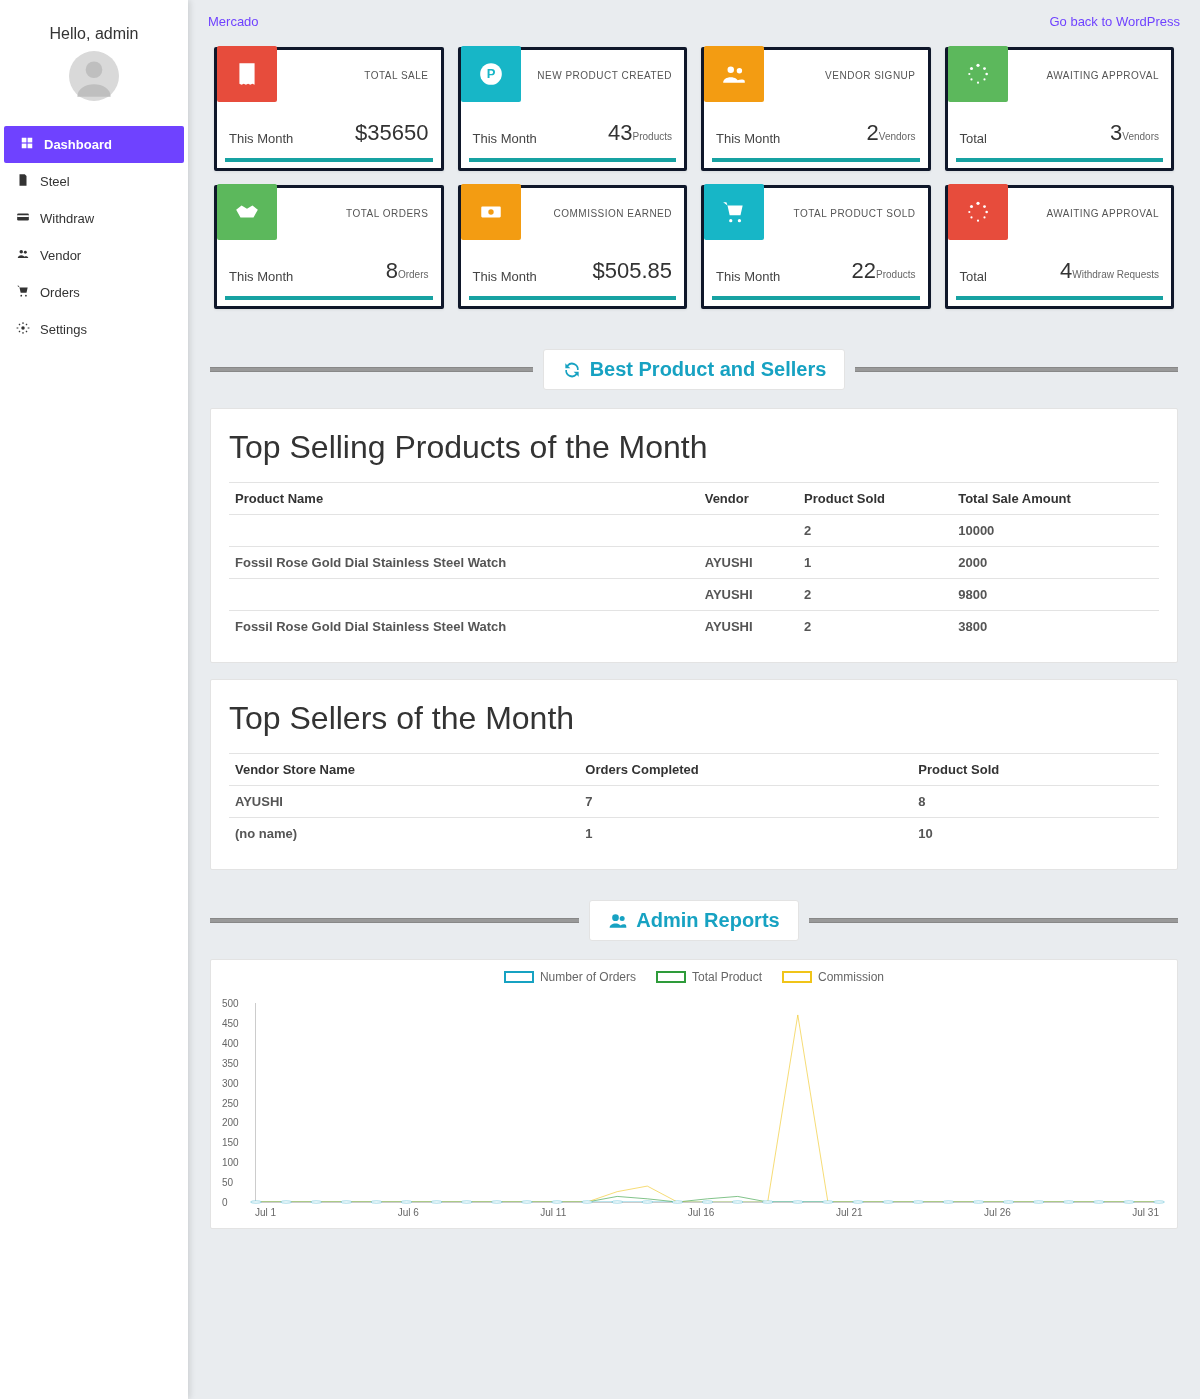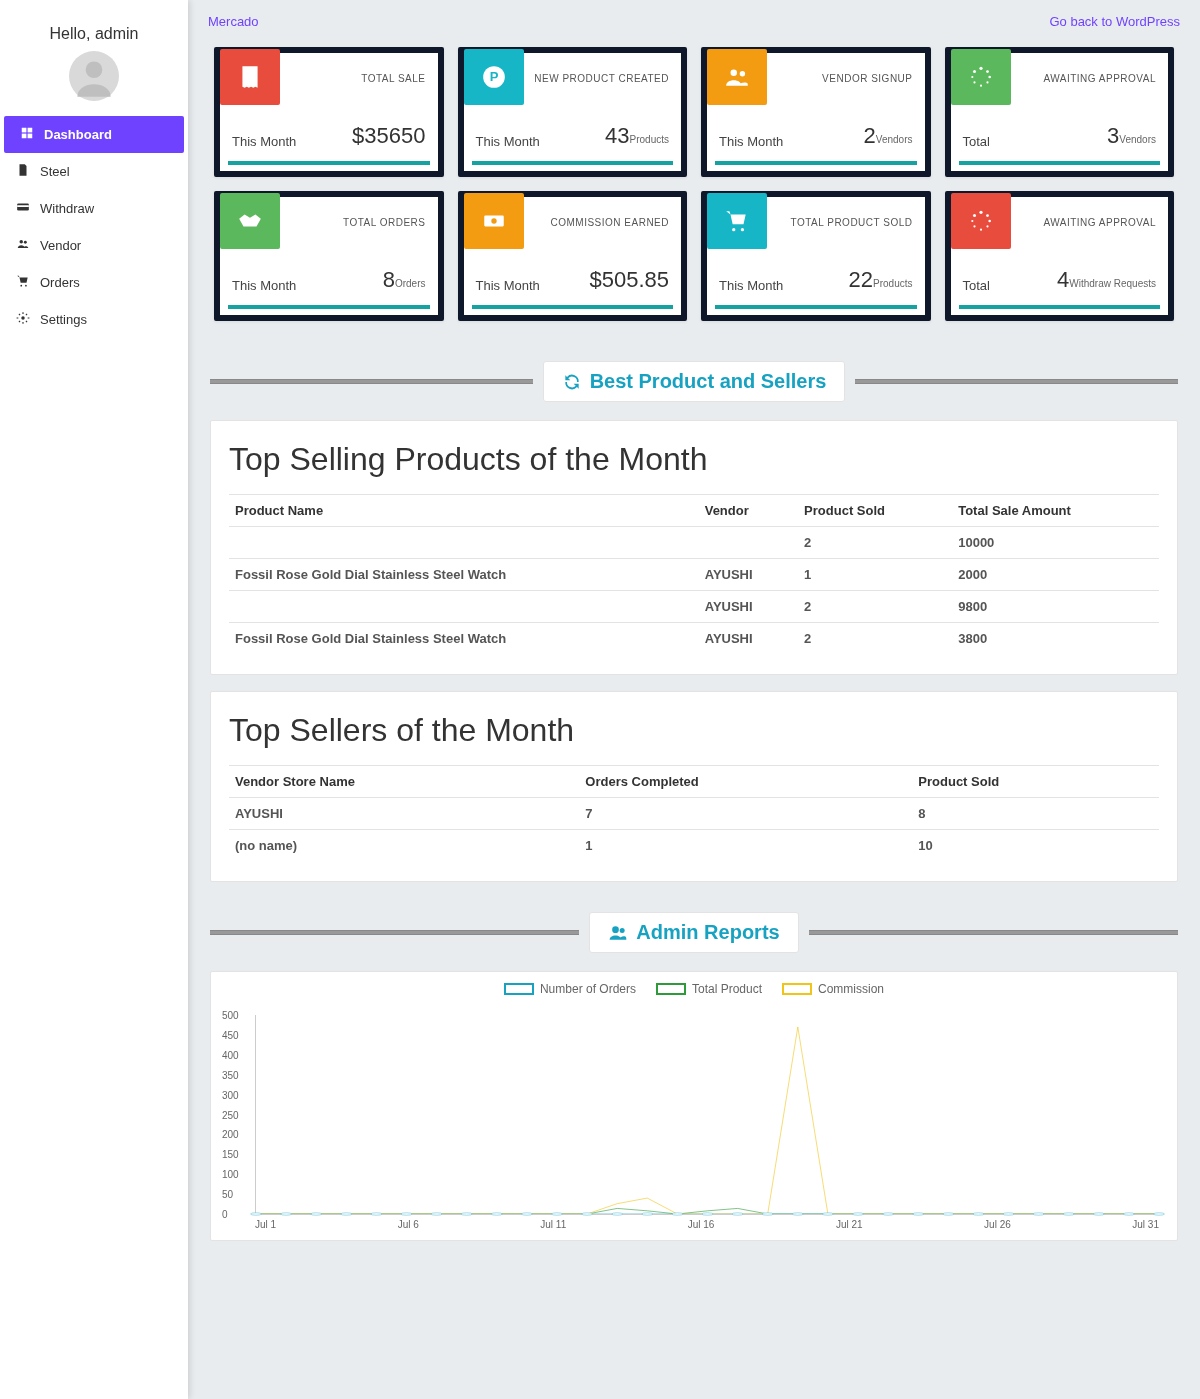--- a/index.html
+++ b/index.html
@@ -4,30 +4,30 @@
 <style>
   *{box-sizing:border-box;margin:0;padding:0;font-family:Arial,Helvetica,sans-serif;}
   body{background:#e9ecef;color:#333;}
   .app{display:flex;min-height:100vh;}
   
   .sidebar{width:188px;background:#fff;box-shadow:2px 0 6px rgba(0,0,0,0.12);z-index:10;padding:0;}
   .profile{padding:25px 10px 15px;text-align:center;}
   .hello{font-size:16px;color:#333;margin-bottom:8px;}
   .avatar{margin:0 auto;width:50px;height:50px;}
   .avatar svg{width:50px;height:50px;fill:#ccc;}
-  .nav{list-style:none;padding:0;margin-top:0;}
+  .nav{list-style:none;padding:0;margin-top:10px;}
   .nav li{display:flex;align-items:center;gap:10px;padding:10px 16px;font-size:13px;color:#333;cursor:pointer;}
   .nav li.active{background:#6f42ff;color:#fff;font-weight:bold;border-radius:2px;margin:0 4px;}
   .nav li svg{width:14px;height:14px;fill:currentColor;}
   
   .main{flex:1;padding:10px 12px 20px;}
   .topbar{display:flex;justify-content:space-between;padding:4px 8px 12px;}
   .topbar a{color:#6f42ff;text-decoration:none;font-size:13px;}
   .cards{display:grid;grid-template-columns:repeat(4,1fr);gap:14px;padding:6px 14px 10px;}
-  .card{background:#fff;border:6px solid #0f172a;border-radius:2px;position:relative;padding:0;box-shadow:0 1px 3px rgba(0,0,0,0.07);}
+  .card{background:#fff;border:3px solid #0f172a;border-radius:2px;position:relative;padding:0;box-shadow:0 1px 3px rgba(0,0,0,0.07);}
   .card-top{display:flex;align-items:flex-start;}
   .tile{width:60px;height:56px;display:flex;align-items:center;justify-content:center;margin:-4px 0 0 0;border-radius:2px;}
   .tile svg{width:26px;height:26px;fill:#fff;}
   .card-title{flex:1;padding:20px 12px 6px 8px;text-align:right;font-size:10px;letter-spacing:0.5px;color:#555;text-transform:uppercase;}
   .card-body{display:flex;justify-content:space-between;align-items:flex-end;padding:18px 12px 6px 12px;gap:40px;}
   .card-period{font-size:13px;color:#444;}
   .card-value{font-size:22px;color:#333;}
   .card-unit{font-size:10px;color:#666;}
   .card-bar{height:4px;background:#17a2a2;margin:6px 8px 6px;}
   .c-red{background:#e74c3c;}

